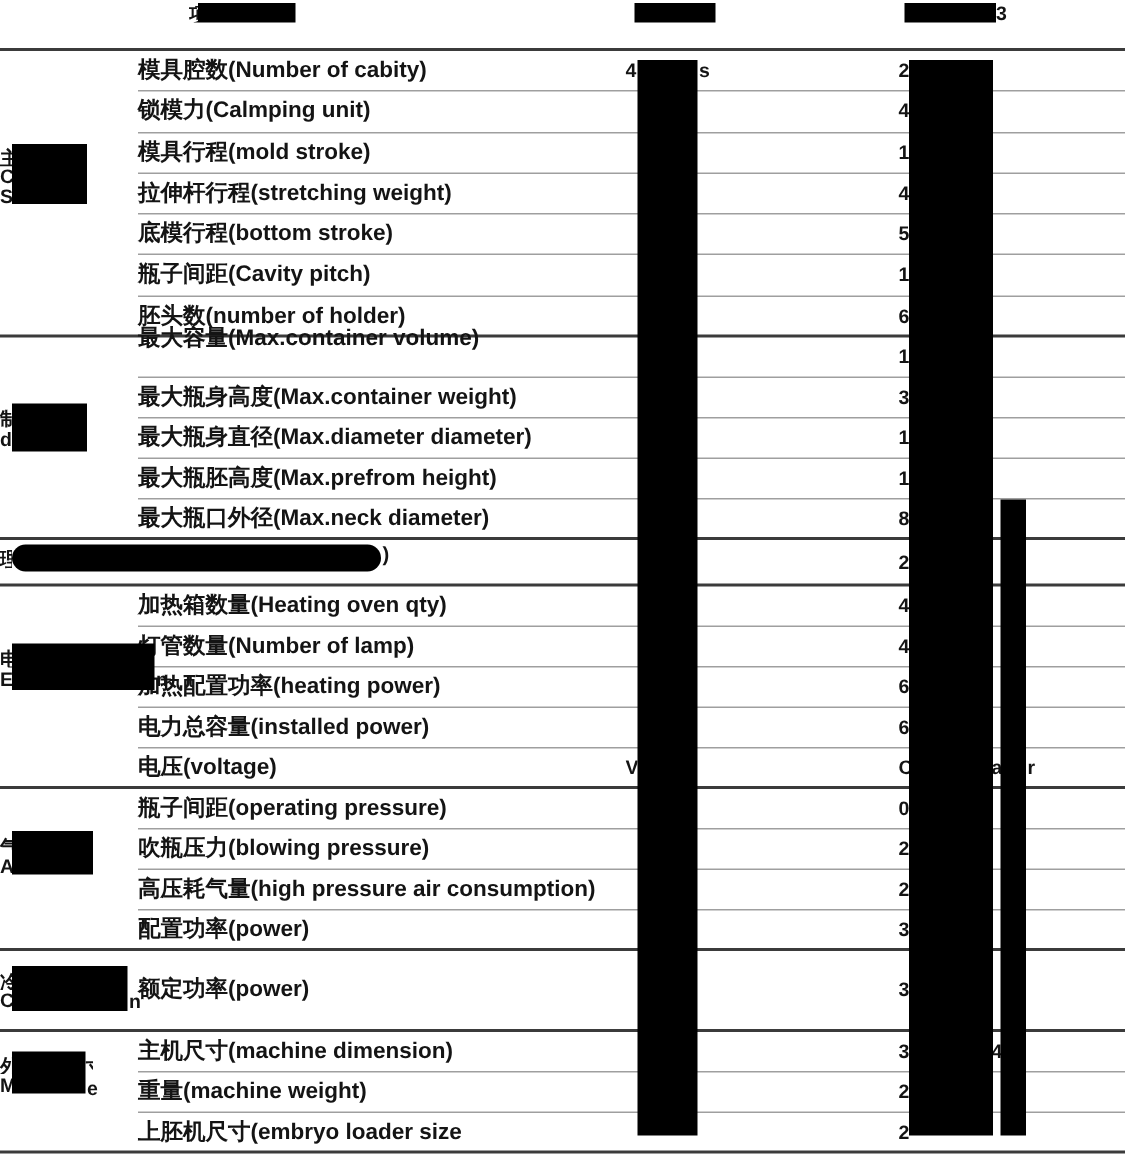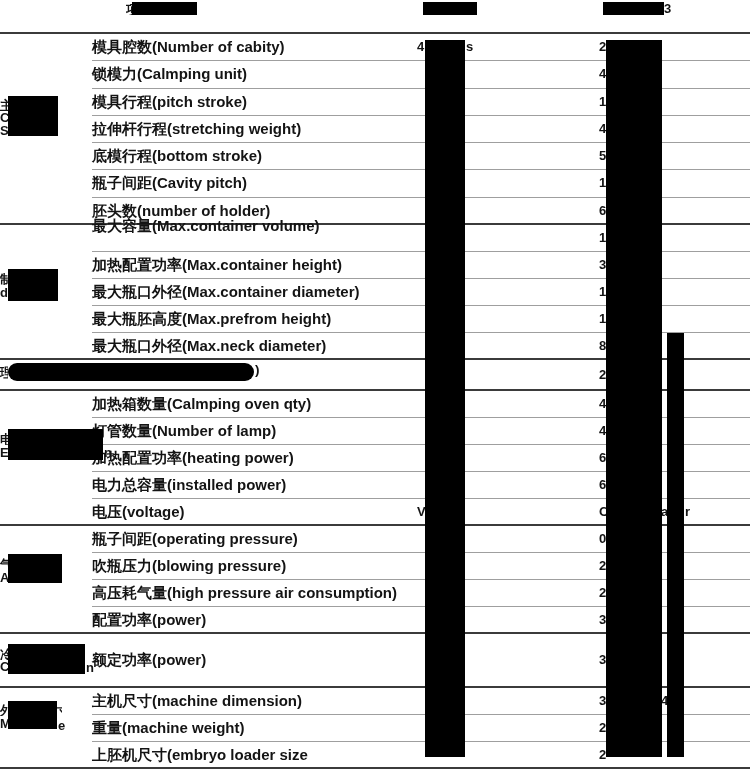--- a/index.html
+++ b/index.html
@@ -45,60 +45,60 @@
       <div class="rline" style="top: 114.857px;"></div>
       <div class="rline" style="top: 142.143px;"></div>
       <div class="rline" style="top: 169.429px;"></div>
       <div class="rline" style="top: 196.714px;"></div>
       <div class="rowlabel" style="top: 33px; height: 27.2857px; line-height: 27.2857px;">模具腔数(Number of cabity)</div>
       <div class="frag clip" style="left: 417px; top: 33px; width: 8px; height: 27.2857px; line-height: 27.2857px;">4</div>
       <div class="frag post" style="left: 466px; top: 33px; line-height: 27.2857px; height: 27.2857px;">s</div>
       <div class="frag" style="left: 599px; top: 33px; line-height: 27.2857px; height: 27.2857px;">2</div>
       <div class="rowlabel" style="top: 60.2857px; height: 27.2857px; line-height: 27.2857px;">锁模力(Calmping unit)</div>
       <div class="frag" style="left: 599px; top: 60.2857px; line-height: 27.2857px; height: 27.2857px;">4</div>
-      <div class="rowlabel" style="top: 87.5714px; height: 27.2857px; line-height: 27.2857px;">模具行程(pitch stroke)</div>
+      <div class="rowlabel" style="top: 87.5714px; height: 27.2857px; line-height: 27.2857px;">模具行程(mold stroke)</div>
       <div class="frag" style="left: 599px; top: 87.5714px; line-height: 27.2857px; height: 27.2857px;">1</div>
       <div class="rowlabel" style="top: 114.857px; height: 27.2857px; line-height: 27.2857px;">拉伸杆行程(stretching weight)</div>
       <div class="frag" style="left: 599px; top: 114.857px; line-height: 27.2857px; height: 27.2857px;">4</div>
       <div class="rowlabel" style="top: 142.143px; height: 27.2857px; line-height: 27.2857px;">底模行程(bottom stroke)</div>
       <div class="frag" style="left: 599px; top: 142.143px; line-height: 27.2857px; height: 27.2857px;">5</div>
       <div class="rowlabel" style="top: 169.429px; height: 27.2857px; line-height: 27.2857px;">瓶子间距(Cavity pitch)</div>
       <div class="frag" style="left: 599px; top: 169.429px; line-height: 27.2857px; height: 27.2857px;">1</div>
       <div class="rowlabel" style="top: 196.714px; height: 27.2857px; line-height: 27.2857px; text-align: center;">胚头数(number of holder)</div>
       <div class="frag" style="left: 599px; top: 196.714px; line-height: 27.2857px; height: 27.2857px;">6</div>
       <div class="frag clip" style="left: 0px; top: 97px; width: 8px; height: 14px;">主</div>
       <div class="frag clip" style="left: 0px; top: 110px; width: 8px; height: 14px;">C</div>
       <div class="frag clip" style="left: 0px; top: 123px; width: 8px; height: 14px;">S</div>
       <div class="catbox" style="left: 8px; top: 96px; width: 50px; height: 40px;"></div>
       <div class="rline" style="top: 251px;"></div>
       <div class="rline" style="top: 278px;"></div>
       <div class="rline" style="top: 305px;"></div>
       <div class="rline" style="top: 332px;"></div>
       <div class="rowlabel" style="top: 212px; height: 27px; line-height: 27px;">最大容量(Max.container volume)</div>
       <div class="frag" style="left: 599px; top: 224px; line-height: 27px; height: 27px;">1</div>
-      <div class="rowlabel" style="top: 251px; height: 27px; line-height: 27px;">加热配置功率(Max.container height)</div>
+      <div class="rowlabel" style="top: 251px; height: 27px; line-height: 27px;">最大瓶身高度(Max.container weight)</div>
       <div class="frag" style="left: 599px; top: 251px; line-height: 27px; height: 27px;">3</div>
-      <div class="rowlabel" style="top: 278px; height: 27px; line-height: 27px;">最大瓶口外径(Max.container diameter)</div>
+      <div class="rowlabel" style="top: 278px; height: 27px; line-height: 27px;">最大瓶身直径(Max.diameter diameter)</div>
       <div class="frag" style="left: 599px; top: 278px; line-height: 27px; height: 27px;">1</div>
       <div class="rowlabel" style="top: 305px; height: 27px; line-height: 27px;">最大瓶胚高度(Max.prefrom height)</div>
       <div class="frag" style="left: 599px; top: 305px; line-height: 27px; height: 27px;">1</div>
       <div class="rowlabel" style="top: 332px; height: 18px; line-height: 27px;">最大瓶口外径(Max.neck diameter)</div>
       <div class="frag" style="left: 599px; top: 332px; line-height: 27px; height: 27px;">8</div>
       <div class="frag clip" style="left: 0px; top: 271px; width: 8px; height: 14px;">制</div>
       <div class="frag clip" style="left: 0px; top: 285px; width: 8px; height: 14px;">d</div>
       <div class="catbox" style="left: 8px; top: 269px; width: 50px; height: 32px;"></div>
       <div class="frag clip" style="left: 0px; top: 364px; width: 8px; height: 16px;">理</div>
       <div class="roundbox" style="left: 8px; top: 363px; width: 246px; height: 18px;"></div>
       <div class="frag post" style="left: 255px; top: 362px; font-size: 13.5px;">)</div>
       <div class="frag" style="left: 599px; top: 359px; line-height: 31px; height: 31px;">2</div>
       <div class="rline" style="top: 417px;"></div>
       <div class="rline" style="top: 444px;"></div>
       <div class="rline" style="top: 471px;"></div>
       <div class="rline" style="top: 498px;"></div>
-      <div class="rowlabel" style="top: 390px; height: 27px; line-height: 27px;">加热箱数量(Calmping oven qty)</div>
+      <div class="rowlabel" style="top: 390px; height: 27px; line-height: 27px;">加热箱数量(Heating oven qty)</div>
       <div class="frag" style="left: 599px; top: 390px; line-height: 27px; height: 27px;">4</div>
       <div class="rowlabel" style="top: 417px; height: 27px; line-height: 27px;">灯管数量(Number of lamp)</div>
       <div class="frag" style="left: 599px; top: 417px; line-height: 27px; height: 27px;">4</div>
       <div class="rowlabel" style="top: 444px; height: 27px; line-height: 27px;">加热配置功率(heating power)</div>
       <div class="frag" style="left: 599px; top: 444px; line-height: 27px; height: 27px;">6</div>
       <div class="rowlabel" style="top: 471px; height: 27px; line-height: 27px;">电力总容量(installed power)</div>
       <div class="frag" style="left: 599px; top: 471px; line-height: 27px; height: 27px;">6</div>
       <div class="rowlabel" style="top: 498px; height: 27px; line-height: 27px;">电压(voltage)</div>
       <div class="frag clip" style="left: 417px; top: 498px; width: 8px; height: 27px; line-height: 27px;">V</div>
       <div class="frag" style="left: 599px; top: 498px; line-height: 27px; height: 27px;">C</div>

